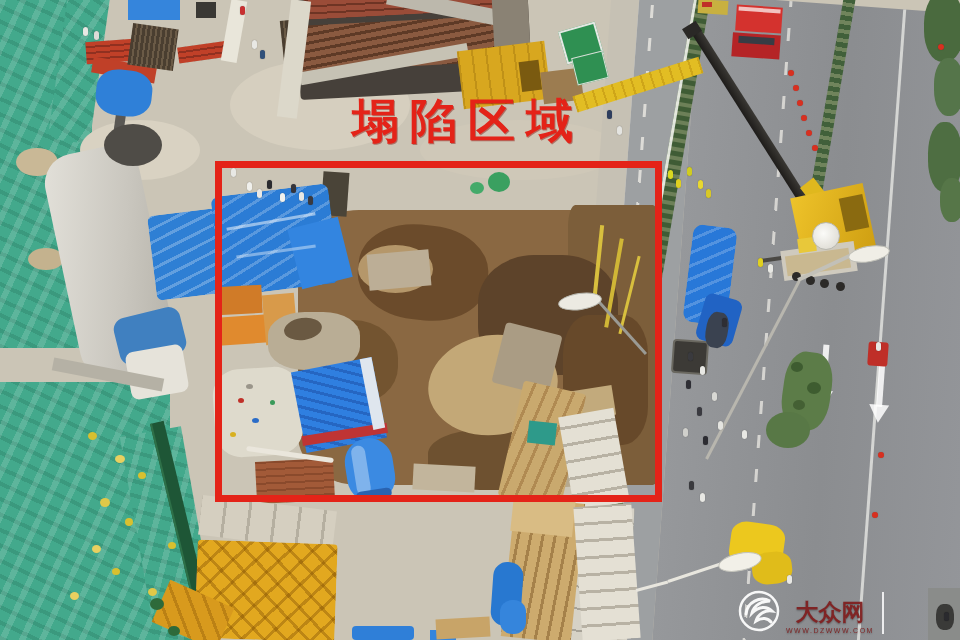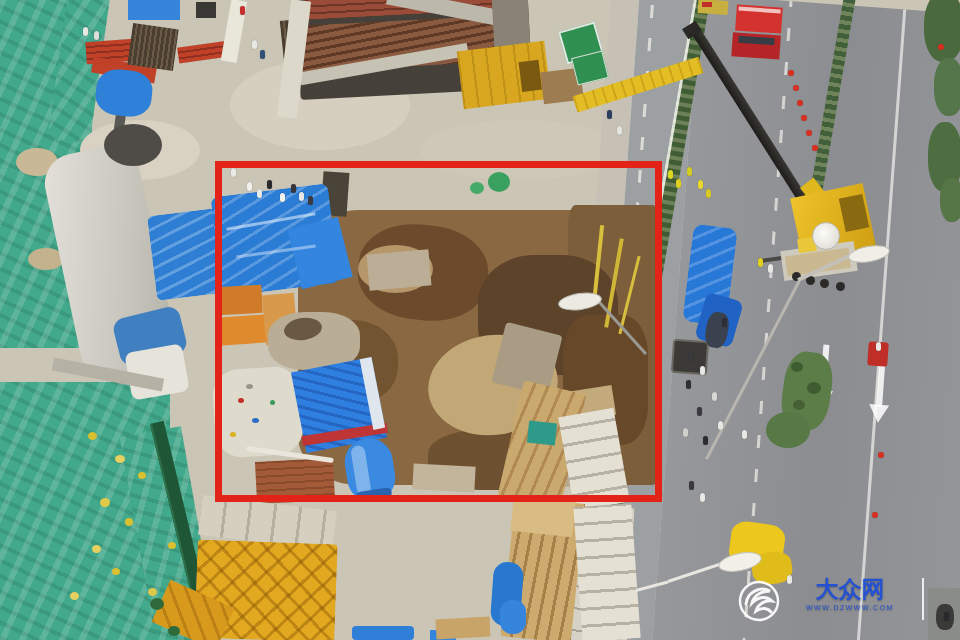--- a/index.html
+++ b/index.html
@@ -7,21 +7,21 @@
          font-family:"Liberation Sans","DejaVu Sans",sans-serif;}
   .abs{position:absolute;}
   .person{position:absolute;width:5px;height:9px;border-radius:3px;box-shadow:0 0 1px rgba(0,0,0,.45);}
   .cone{position:absolute;width:6px;height:6px;border-radius:50%;background:#d83020;box-shadow:0 0 1px rgba(0,0,0,.35);}
   .dot{position:absolute;border-radius:50%;}
   .net{background:#43a98c;
        background-image:repeating-linear-gradient(115deg,rgba(255,255,255,.14) 0 6px,rgba(0,0,0,0) 6px 18px),
                         repeating-linear-gradient(25deg,rgba(20,80,60,.18) 0 4px,rgba(0,0,0,0) 4px 14px);}
   .annotation-label{font-weight:bold;font-size:47px;letter-spacing:11px;color:#e42318;
                     text-shadow:1px 1px 0 rgba(130,10,5,.45);white-space:nowrap;}
-  .wm{color:#1d4ed8;opacity:.93;text-shadow:0 1px 2px rgba(0,0,0,.35);display:flex;align-items:flex-start;gap:20px;}
+  .wm{color:#7f1d1d;opacity:.93;text-shadow:0 1px 2px rgba(0,0,0,.35);display:flex;align-items:flex-end;}
   .wm .big{font-weight:bold;line-height:1;}
   .wm .small{letter-spacing:1.5px;line-height:1;margin-top:3px;}
 </style>
 </head>
 <body>
 
 <div class="stage">
 
   <div class="abs net" style="left:0;top:0;width:92px;height:348px;"></div>
   <div class="abs net" style="left:58px;top:-8px;width:42px;height:150px;transform:rotate(8deg);"></div>
@@ -279,20 +279,21 @@
   <div class="person" style="left:742px;top:430px;background:#e8e8e4;"></div>
   <div class="person" style="left:876px;top:342px;background:#e8e8e4;"></div>
   <div class="person" style="left:689px;top:481px;background:#3a3a3e;"></div>
   <div class="person" style="left:700px;top:493px;background:#e8e8e4;"></div>
   <div class="person" style="left:787px;top:575px;background:#e8e8e4;"></div>
   <div class="person" style="left:944px;top:612px;background:#2a2a2e;"></div>
   <div class="person" style="left:758px;top:258px;background:#e0d020;"></div>
   <div class="person" style="left:768px;top:264px;background:#e8e8e4;"></div>
 
   <div class="abs" style="left:215px;top:161px;width:447px;height:341px;border:7px solid #e42318;box-sizing:border-box;"></div>
+  <div class="abs annotation-label" style="left:352px;top:90px;">塌陷区域</div>
 
   <div class="abs wm" style="left:736px;top:578px;height:56px;">
     <span class="abs" style="position:static;width:46px;height:46px;display:inline-block;">
       <svg width="46" height="46" viewBox="0 0 46 46">
         <circle cx="23" cy="23" r="19" fill="none" stroke="#ffffff" stroke-width="2.5"></circle>
         <path d="M10 26 C 11 14, 24 8, 34 13 C 26 13, 18 17, 16 25 C 23 18, 31 18, 36 23 C 29 22, 22 26, 20 33 C 26 29, 32 30, 35 34" fill="none" stroke="#ffffff" stroke-width="3" stroke-linecap="round"></path>
       </svg>
     </span>
     <span style="display:inline-flex;flex-direction:column;align-items:center;margin-left:4px;">
       <span class="big" style="font-size:23px;">大众网</span>

